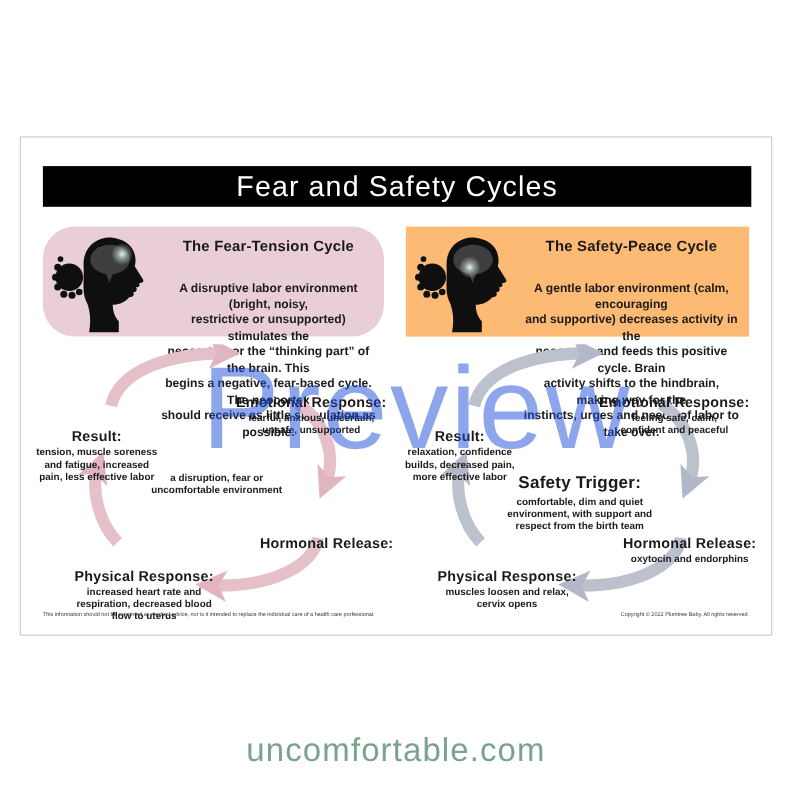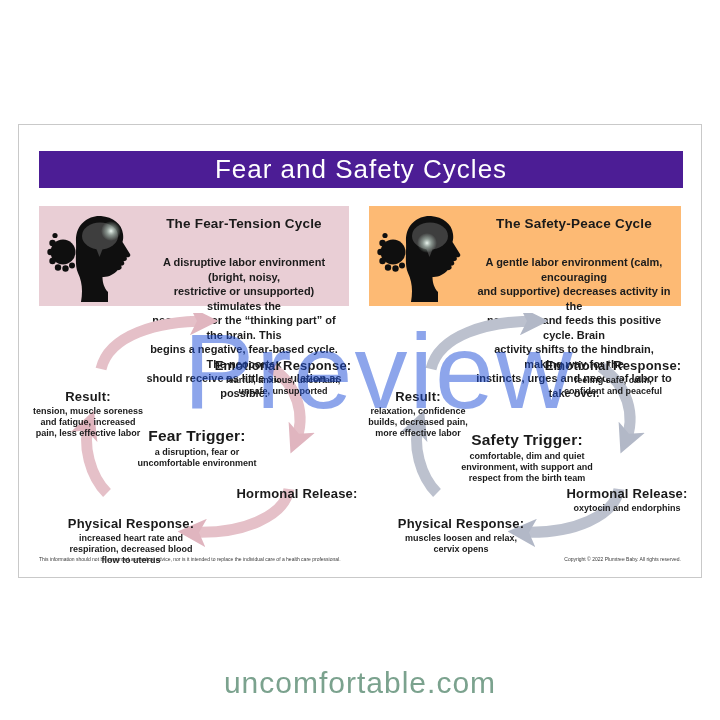--- a/index.html
+++ b/index.html
@@ -4,26 +4,26 @@
 <style>
   * { margin:0; padding:0; box-sizing:border-box; }
   html,body { width:720px; height:720px; background:#ffffff;
               font-family:"Liberation Sans", sans-serif; color:#1a1a1a; }
   .stage { position:relative; width:720px; height:720px; overflow:hidden; }
 
   .card { position:absolute; left:18px; top:124px; width:684px; height:454px;
           background:#ffffff; border:1px solid #c9c9c9; }
 
   .title-bar { position:absolute; left:20px; top:26px; width:644px; height:37px;
-               background:#4c1d95; }
+               background:#000000; }
   .title-bar .title { display:block; text-align:center; line-height:37px;
                font-size:26px; letter-spacing:1px; color:#ffffff; font-weight:400; }
 
   .panel { position:absolute; top:81px; height:100px; }
-  .panel.fear  { left:20px;  width:310px; background:#e9ced5; }
+  .panel.fear  { left:20px;  width:310px; background:#e9ced5;border-radius:29px; }
   .panel.peace { left:350px; width:312px; background:#fdba74; }
   .panel svg.head { position:absolute; left:6px; top:2px; width:100px; height:96px; }
   .panel-text { position:absolute; left:106px; top:10px; width:198px; text-align:center; }
   .panel-heading { font-size:13.5px; font-weight:700; letter-spacing:.2px; }
   .panel-body { margin-top:24px; font-size:11px; font-weight:700; line-height:1.32;
                 white-space:pre-line; color:#1c1c1c; }
 
   svg.arrows { position:absolute; top:188px; width:300px; height:240px; }
   svg.arrows.fear  { left:30px; }
   svg.arrows.peace { left:360px; }
@@ -161,21 +161,20 @@
       <div class="node-body">tension, muscle soreness
 and fatigue, increased
 pain, less effective labor</div>
     </div>
     <div class="node n-f-emotional">
       <div class="node-title">Emotional Response:</div>
       <div class="node-body">fearful, anxious, uncertain,
 unsafe, unsupported</div>
     </div>
     <div class="node n-f-trigger">
-      <div class="node-title big">Fear Trigger:</div>
       <div class="node-body">a disruption, fear or
 uncomfortable environment</div>
     </div>
     <div class="node n-f-hormonal">
       <div class="node-title">Hormonal Release:</div>
     </div>
     <div class="node n-f-physical">
       <div class="node-title">Physical Response:</div>
       <div class="node-body">increased heart rate and
 respiration, decreased blood

